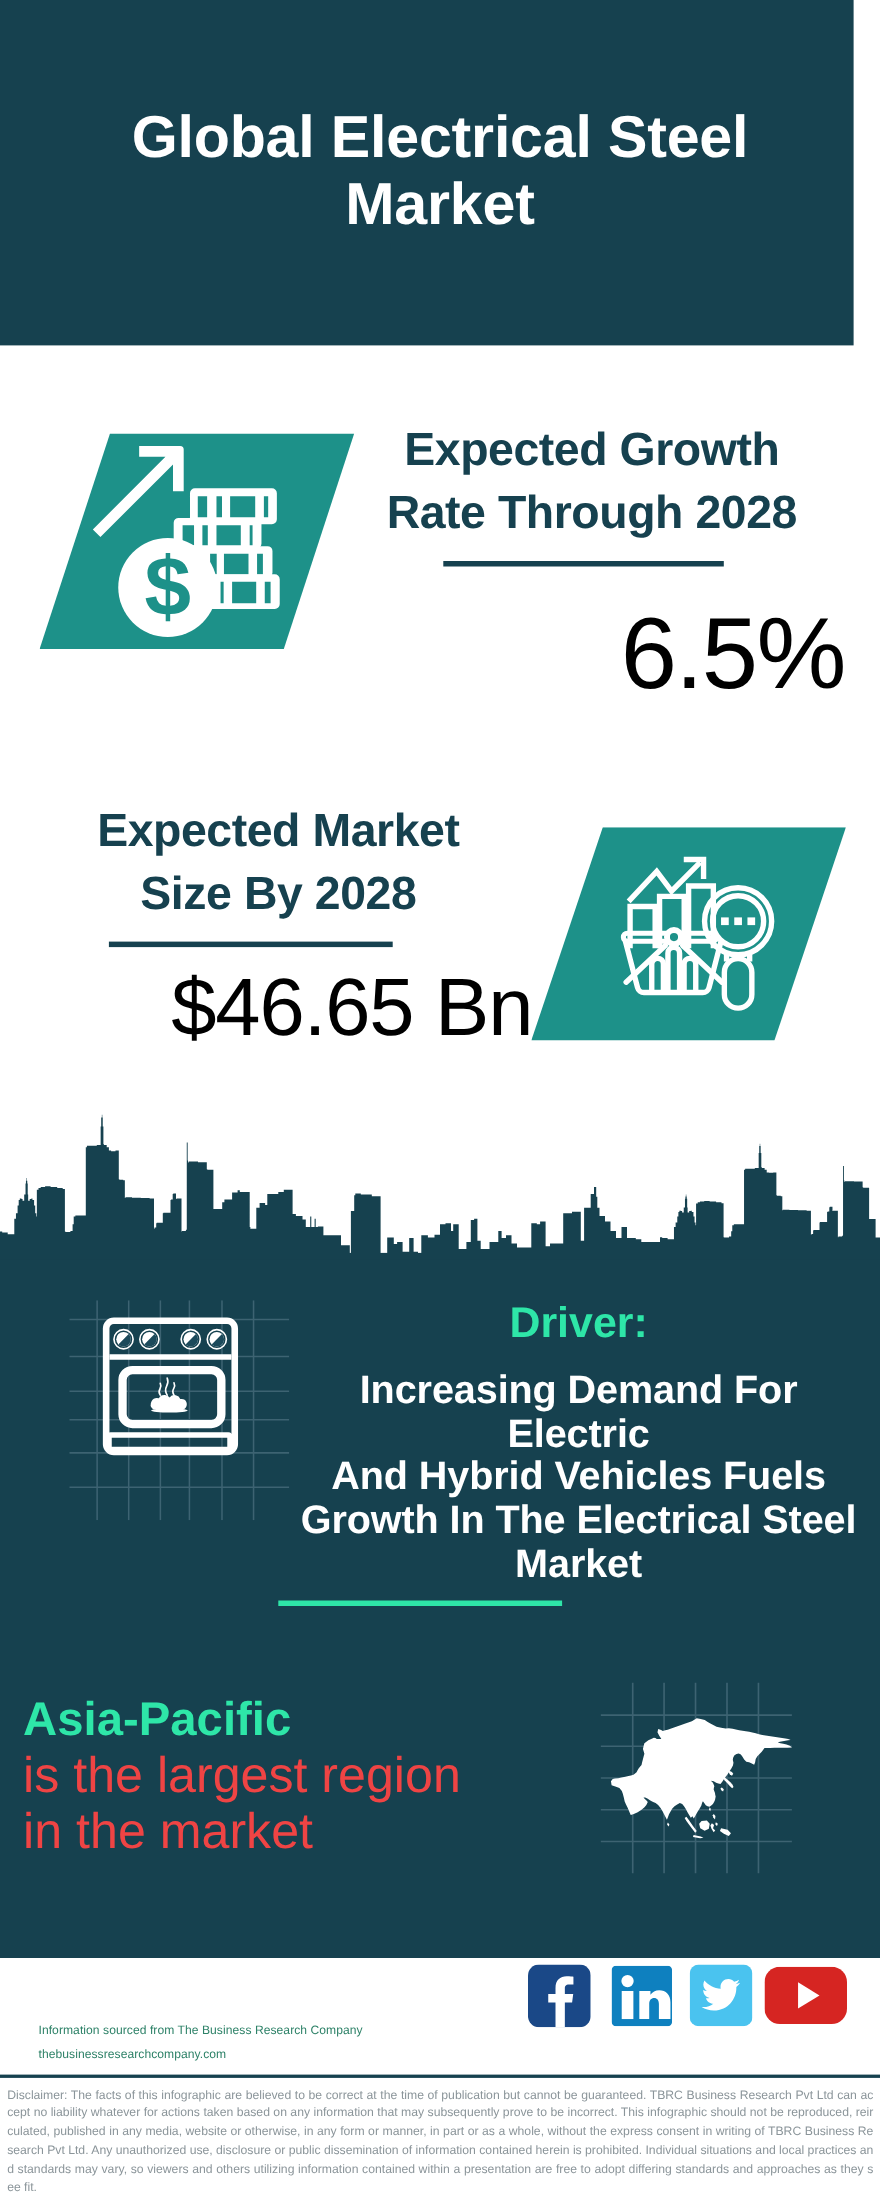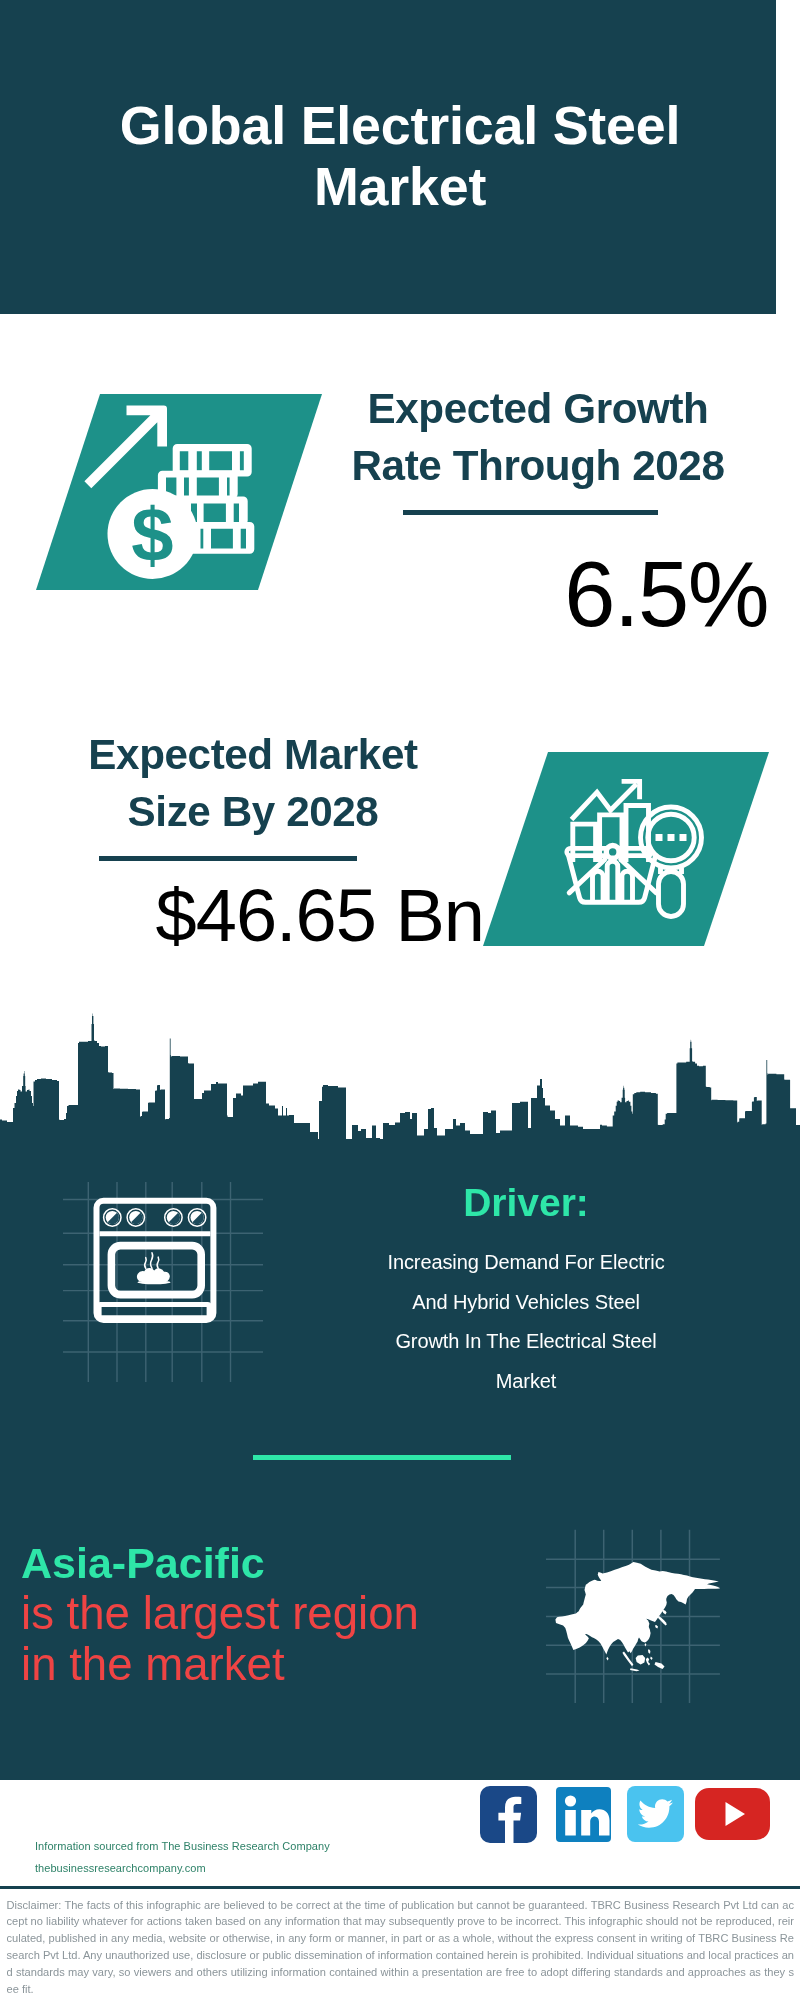--- a/index.html
+++ b/index.html
@@ -55,21 +55,21 @@
     position:absolute; left:0; top:1139px; width:800px; height:641px;
     background:#16414f;
   }
   .mapbox { position:absolute; left:546px; top:1525px; display:block; }
   .oven { position:absolute; left:63px; top:1182px; display:block; }
   .skyline { position:absolute; left:0; top:1000px; width:800px; height:150px; display:block; }
 
   
   .driver { position:absolute; left:261px; top:1182px; width:530px; text-align:center; }
   .driver-label { color:#2ee6a8; font-size:39px; font-weight:bold; line-height:42px; }
-  .driver-text { color:#ffffff; font-size:20px; font-weight:normal; line-height:39.7px; letter-spacing:-0.1px; padding-top:19px; }
+  .driver-text { color:#ffffff; font-size:36px; font-weight:bold; line-height:39.7px; letter-spacing:-0.1px; padding-top:19px; }
   .mid-rule { position:absolute; left:252.7px; top:1455.2px; width:258px; height:5.2px; background:#2ee6a8; }
 
   
   .region { position:absolute; left:21px; top:1538.5px; width:560px; }
   .region-name { color:#2ee6a8; font-size:43px; font-weight:bold; line-height:49.4px; }
   .region-text { color:#ef4444; font-size:45.6px; font-weight:normal; line-height:51.1px; }
 
   
   .footer { position:absolute; left:0; top:1780px; width:800px; height:220px; background:#fff; }
   .foot-top { position:absolute; left:0; top:0; width:800px; height:86px; }
@@ -202,21 +202,21 @@
     <g fill="none" stroke="#ffffff" stroke-width="1.5" stroke-linecap="round">
       <path d="M82.7 86.3 q-2.0 -3.0 -0.3 -5.6 q1.6 -2.5 0.3 -5.1"></path>
       <path d="M89.0 86.3 q-2.6 -4.2 -0.5 -8.2 q2.0 -3.6 0.5 -7.3"></path>
       <path d="M95.2 86.3 q-2.0 -3.2 -0.3 -5.9 q1.6 -2.6 0.3 -5.3"></path>
     </g>
   </svg>
 
   <div class="driver">
     <div class="driver-label">Driver:</div>
     <div class="driver-text">
-      <span>Increasing Demand For Electric</span><br><span>And Hybrid Vehicles Steel</span><br><span>Growth In The Electrical Steel</span><br><span>Market</span>
+      <span>Increasing Demand For Electric</span><br><span>And Hybrid Vehicles Fuels</span><br><span>Growth In The Electrical Steel</span><br><span>Market</span>
     </div>
   </div>
   <div class="mid-rule"></div>
 
   <svg class="mapbox" width="180" height="185" viewBox="0 0 180 185">
     <g stroke="#3d6372" stroke-width="1.5">
       <path d="M29.2 4.8 V177.9 M57.7 4.8 V177.9 M86.3 4.8 V177.9 M114.9 4.8 V177.9 M143.5 4.8 V177.9"></path>
       <path d="M0 34.2 H173.9 M0 62.5 H173.9 M0 91.4 H173.9 M0 120.2 H173.9 M0 149.1 H173.9"></path>
     </g>
     <g fill="#ffffff">

